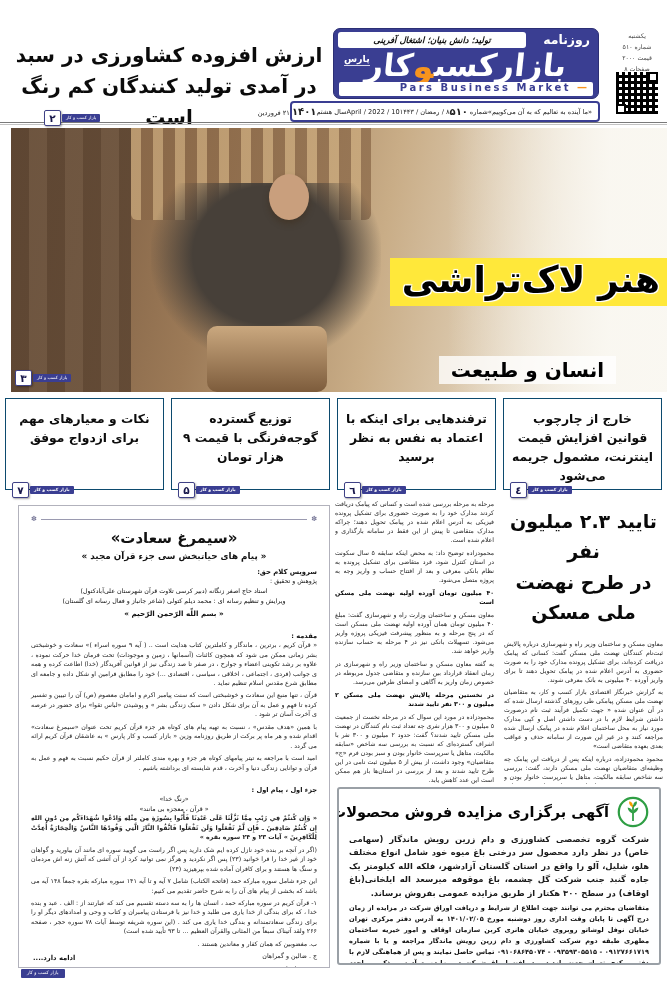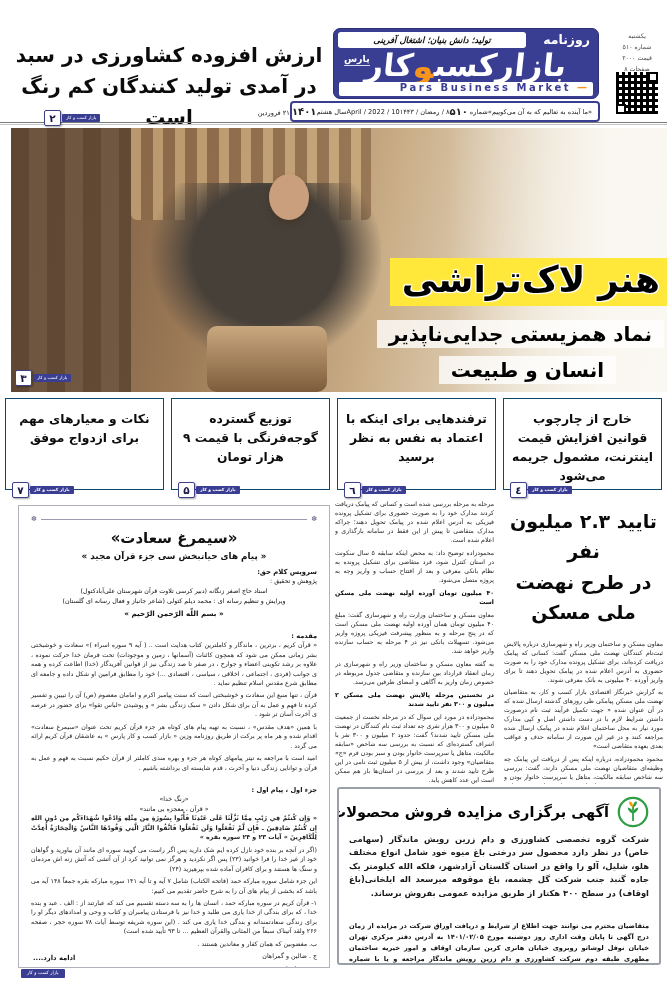--- a/index.html
+++ b/index.html
@@ -85,21 +85,21 @@
   .q-verse { font-weight:700; text-align:justify; }
   .q-continued { position:absolute; bottom:4px; left:10px; background:#fff; font-weight:800; font-size:6.8px; padding:1px 4px; }
   .badge-quran { top:969px; left:20px; }
   .badge-quran .strip { font-size:4.6px; padding:2px 6px; }
 
   
   .ad { position:absolute; top:787px; left:337px; width:324px; height:178px; background:#fff; border:2px solid #9aa0a6; border-radius:3px; padding:7px 10px 6px; overflow:hidden; }
   .ad-head { display:flex; direction:rtl; align-items:center; gap:8px; margin-bottom:5px; }
   .ad-logo { width:32px; height:32px; flex:0 0 32px; }
   .ad-title { font-weight:800; font-size:14.5px; color:#050505; white-space:nowrap; }
-  .ad-lead { font-weight:800; font-size:8.4px; line-height:1.6; text-align:justify; color:#1a1a1a; margin-bottom:21px; }
+  .ad-lead { font-weight:800; font-size:8.4px; line-height:1.6; text-align:justify; color:#1a1a1a; margin-bottom:3px; }
   .ad-main { font-weight:700; font-size:6.6px; line-height:1.65; text-align:justify; color:#111; }
 </style>
 </head>
 <body>
 
 <div class="page">
 
   <div class="top-headline">
     <div>ارزش افزوده کشاورزی در سبد</div>
     <div>در آمدی تولید کنندگان کم رنگ است</div>
@@ -143,21 +143,20 @@
   </div>
 
   <div class="photo">
     <div class="ph-planks"></div>
     <div class="ph-shelf"></div>
     <div class="ph-figure"></div>
     <div class="ph-head"></div>
     <div class="ph-stump"></div>
     <div class="ph-fade"></div>
     <div class="photo-title">هنر لاک‌تراشی</div>
-    <div class="photo-sub1">نماد همزیستی جدایی‌ناپذیر</div>
     <div class="photo-sub2">انسان و طبیعت</div>
     <div class="pbadge badge-photo">
       <span class="num">۳</span>
       <span class="strip">بازار کسب و کار</span>
     </div>
   </div>
 
   <div class="teasers">
     <div class="teaser">
       <span>خارج از چارچوب قوانین افزایش قیمت اینترنت، مشمول جریمه می‌شود</span>

